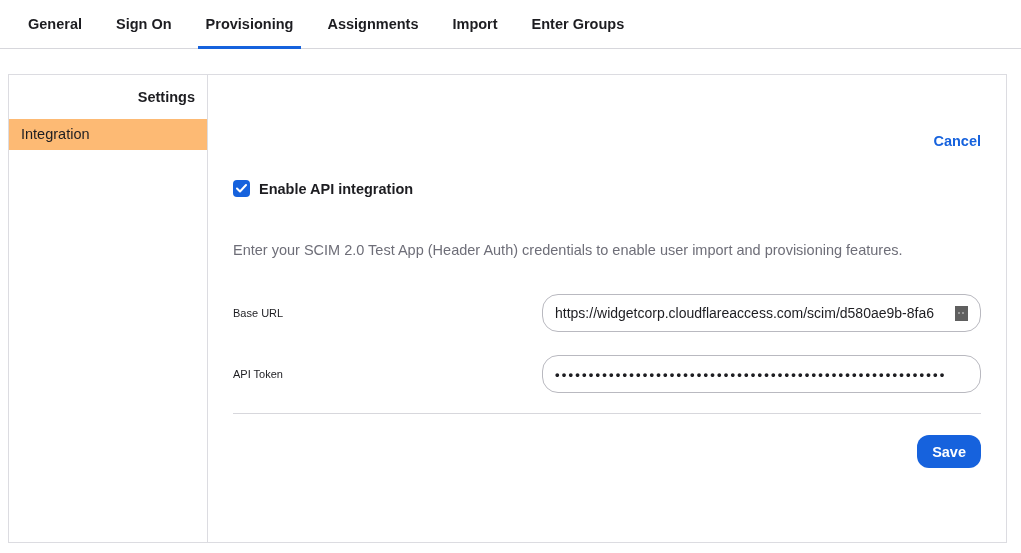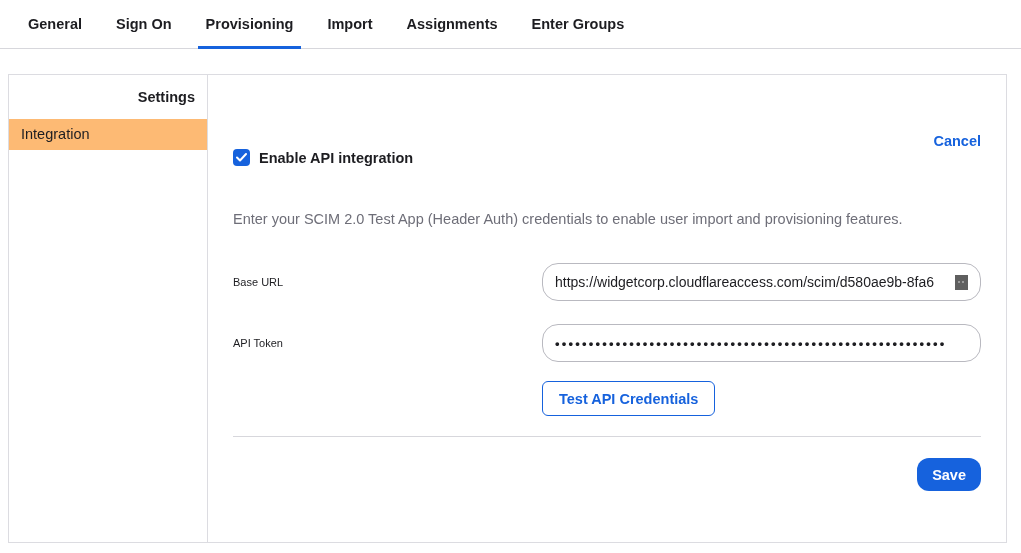--- a/index.html
+++ b/index.html
@@ -23,21 +23,21 @@
   .sidebar { width:199px; border-right:1px solid #dcdce1; padding-top:10px; flex:none; }
   .sidebar-header { padding:4px 12px 14px 12px; font-size:14.5px; font-weight:700;text-align:right; }
   .sidebar-item { padding:7px 12px 8px 12px; font-size:14.5px; cursor:pointer; }
   .sidebar-item.selected { background:#fdba74; }
 
   
   .content { flex:1; padding:0 25px; position:relative; }
   .cancel-row { display:flex; justify-content:flex-end; margin-top:58px; }
   .cancel-link { font-size:14.5px; font-weight:700; color:#1662dd; cursor:pointer; }
 
-  .checkbox-row { display:flex; align-items:flex-end; }
+  .checkbox-row { margin-top:31px; display:flex; align-items:flex-end; }
   .checkbox { width:17px; height:17px; background:#1662dd; border-radius:4px;
     display:flex; align-items:center; justify-content:center; cursor:pointer; flex:none; }
   .checkbox svg { display:block; }
   .checkbox-label { margin-left:9px; font-size:14.5px; font-weight:600; }
 
   .description { margin-top:45px; font-size:14.5px; color:#6e6e78; }
 
   .field-row { display:flex; align-items:center; margin-top:36px; }
   .field-row + .field-row { margin-top:23px; }
   .field-label { width:309px; flex:none; font-size:11px; color:#1d1d21; }
@@ -64,22 +64,22 @@
     background:#1662dd; border:none; border-radius:12px; color:#ffffff;
     font-family:"Liberation Sans", sans-serif; font-size:14.5px; font-weight:700; cursor:pointer; }
 </style>
 </head>
 <body>
 
 <div class="tabbar">
   <div class="tab">General</div>
   <div class="tab">Sign On</div>
   <div class="tab active">Provisioning</div>
+  <div class="tab">Assignments</div>
   <div class="tab">Import</div>
-  <div class="tab">Assignments</div>
   <div class="tab">Enter Groups</div>
 </div>
 
 <div class="panel">
 
   <div class="sidebar">
     <div class="sidebar-header">Settings</div>
     <div class="sidebar-item selected">Integration</div>
   </div>
 
@@ -110,23 +110,20 @@
       </div>
     </div>
 
     <div class="field-row">
       <div class="field-label">API Token</div>
       <div class="field-input">
         <span class="token-text">••••••••••••••••••••••••••••••••••••••••••••••••••••••••••</span>
       </div>
     </div>
 
-    <div class="btn-row">
-      <button class="test-btn">Test API Credentials</button>
-    </div>
 
     <div class="divider"></div>
 
     <div class="save-row">
       <button class="save-btn">Save</button>
     </div>
 
   </div>
 </div>
 

